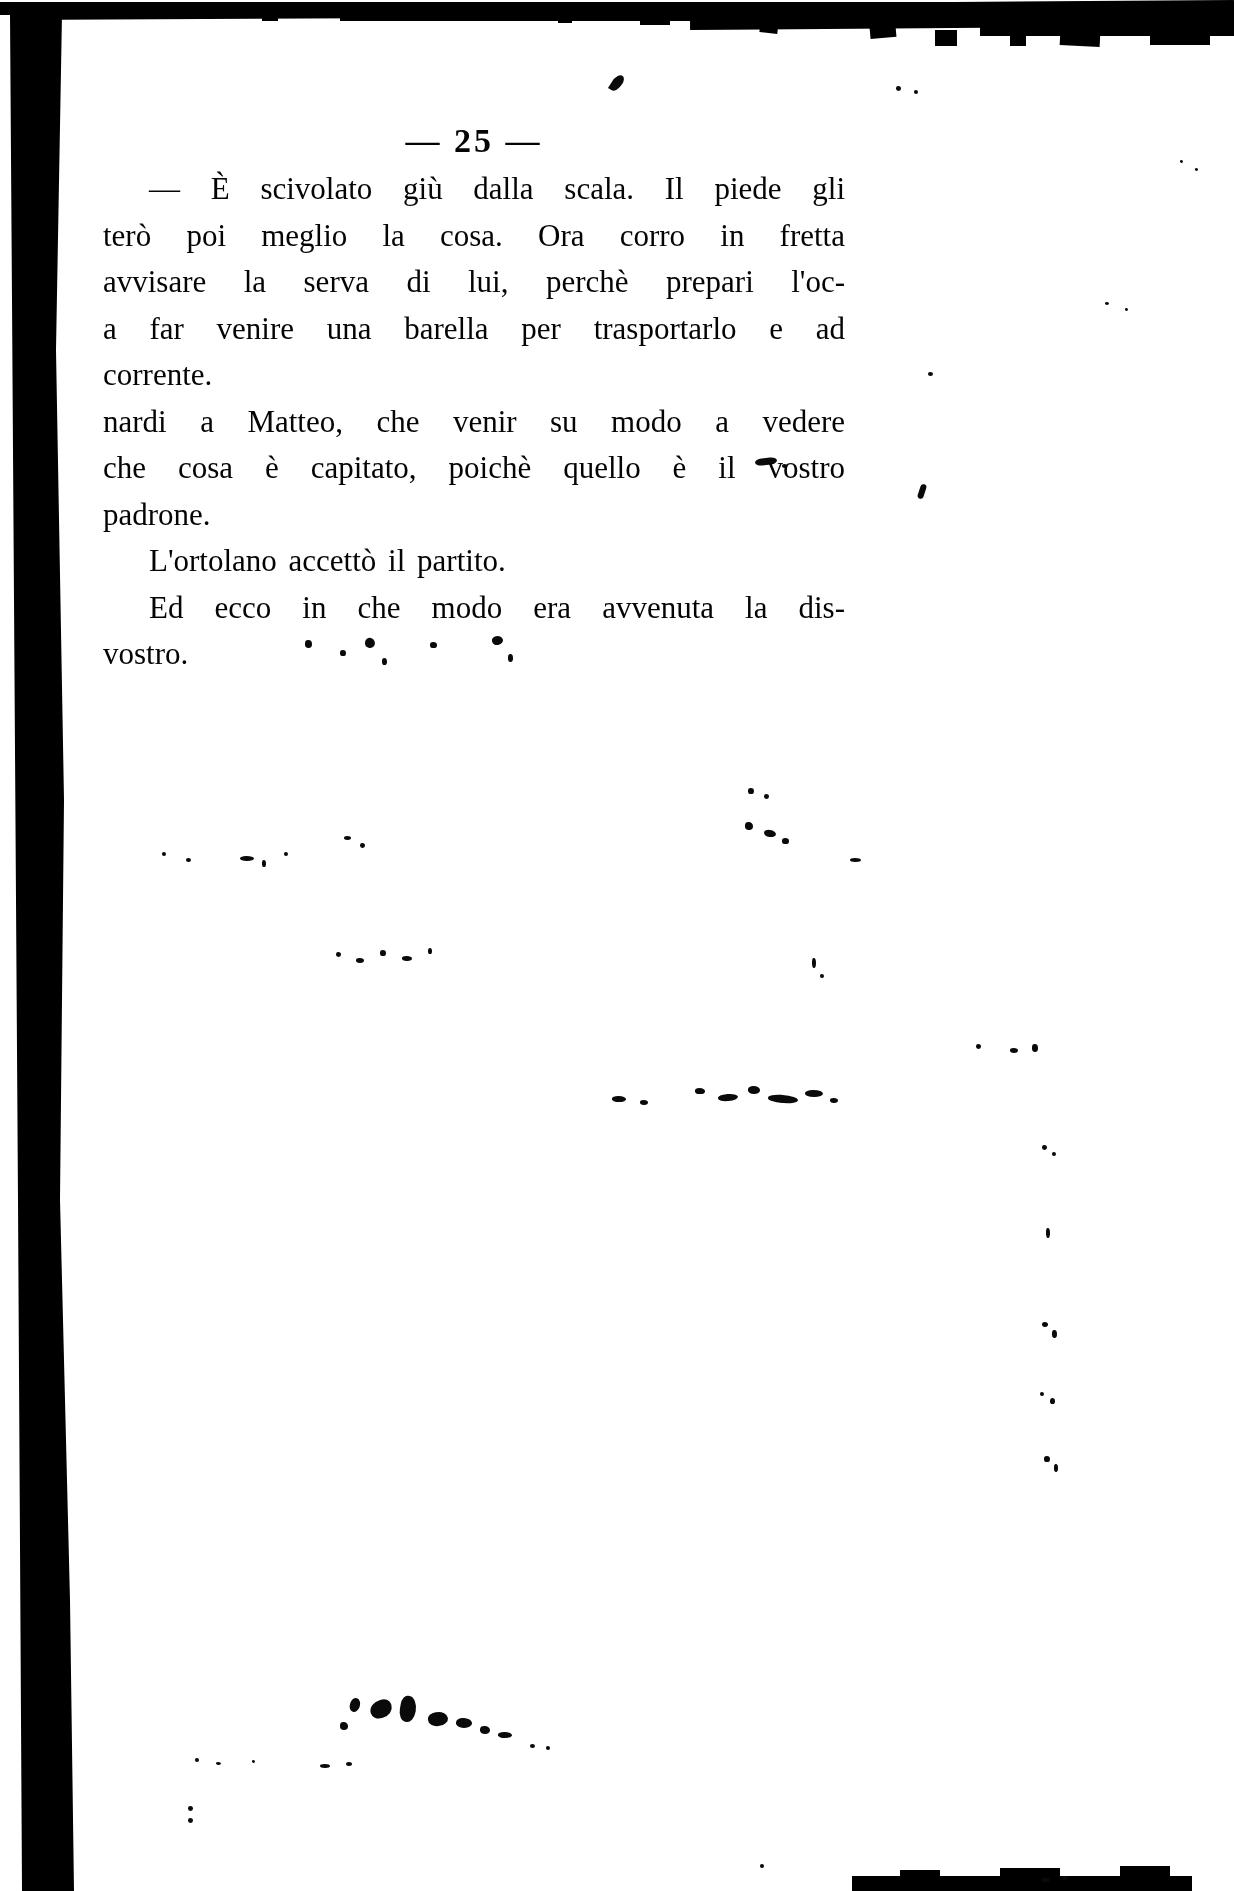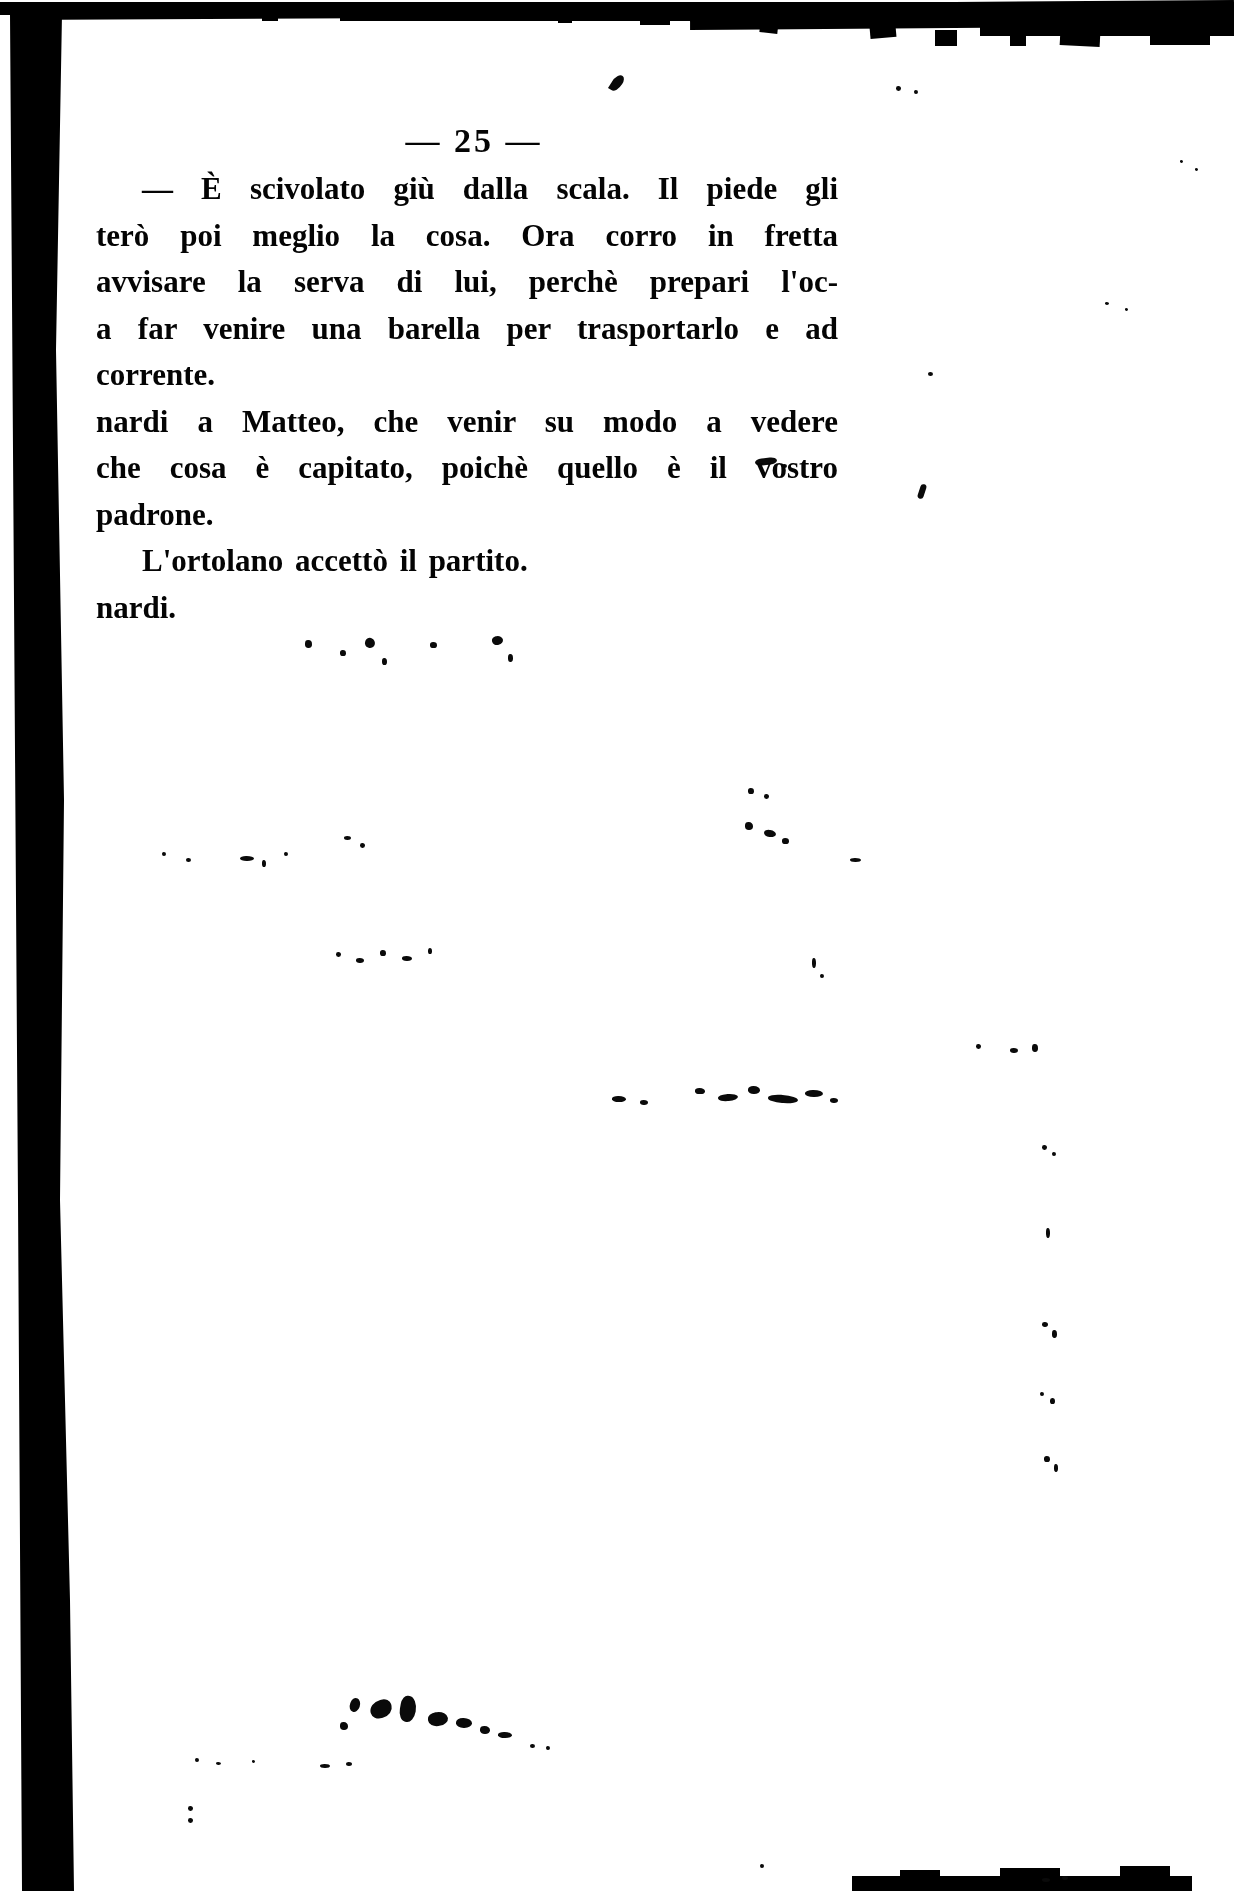--- a/index.html
+++ b/index.html
@@ -30,25 +30,25 @@
     left: 103px;
     top: 122px;
     width: 742px;
     text-align: center;
     font-size: 34px;
     font-weight: bold;
     letter-spacing: 3px;
   }
   .text-block {
     position: absolute;
-    left: 96px;
+    left: 103px;
     top: 166px;
     width: 742px;
     font-size: 31px;
-    font-weight: bold;
+    font-weight: normal;
   }
   .para { margin: 0; padding: 0; }
   .line {
     display: block;
     line-height: 46.5px;
     word-spacing: 4px;
     white-space: normal;
   }
   .line.full {
     text-align: justify;
@@ -193,16 +193,17 @@
     <span class="line full">nardi a Matteo,  che venir su  modo a  vedere</span>
     <span class="line full">che cosa è capitato, poichè quello è il  vostro</span>
     <span class="line">padrone.</span>
   </p>
 
   <p class="para">
     <span class="line indent">L'ortolano accettò il partito.</span>
   </p>
 
   <p class="para">
-    <span class="line">nardi.</span>
+    <span class="line full indent">Ed ecco  in che modo era avvenuta la dis-</span>
+    <span class="line">vostro.</span>
   </p>
 
 </div>
 
 </body></html>

